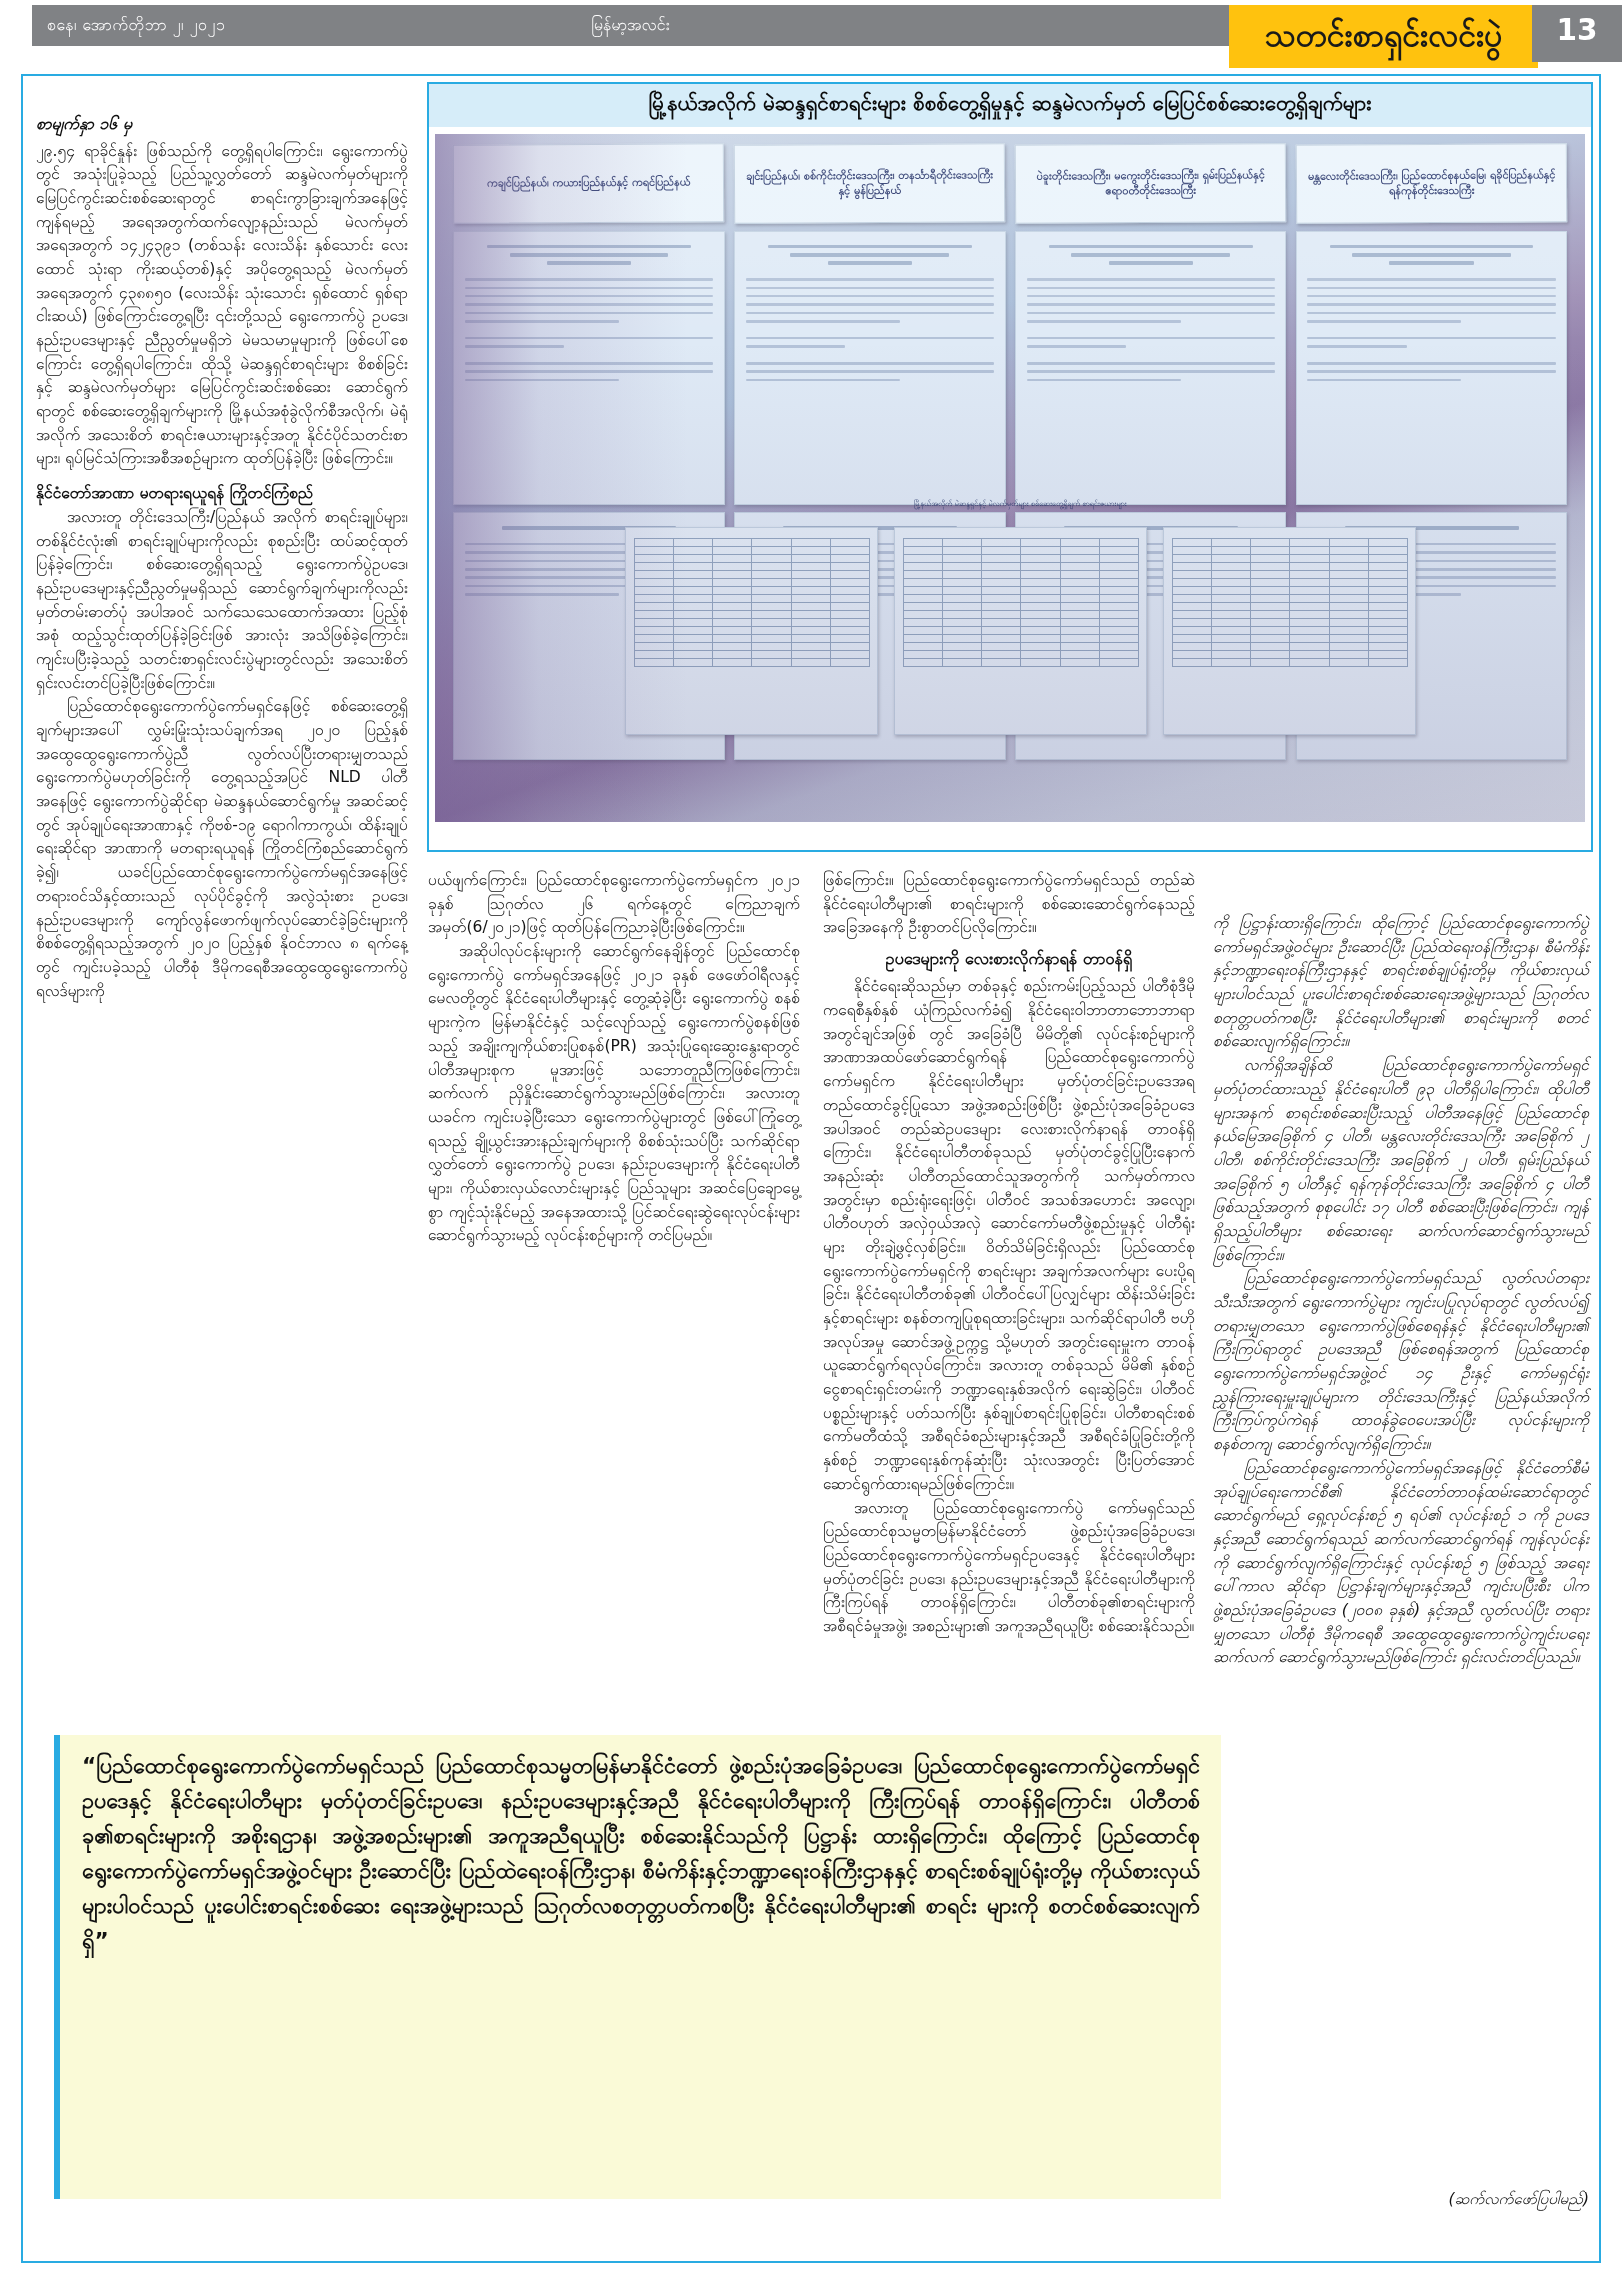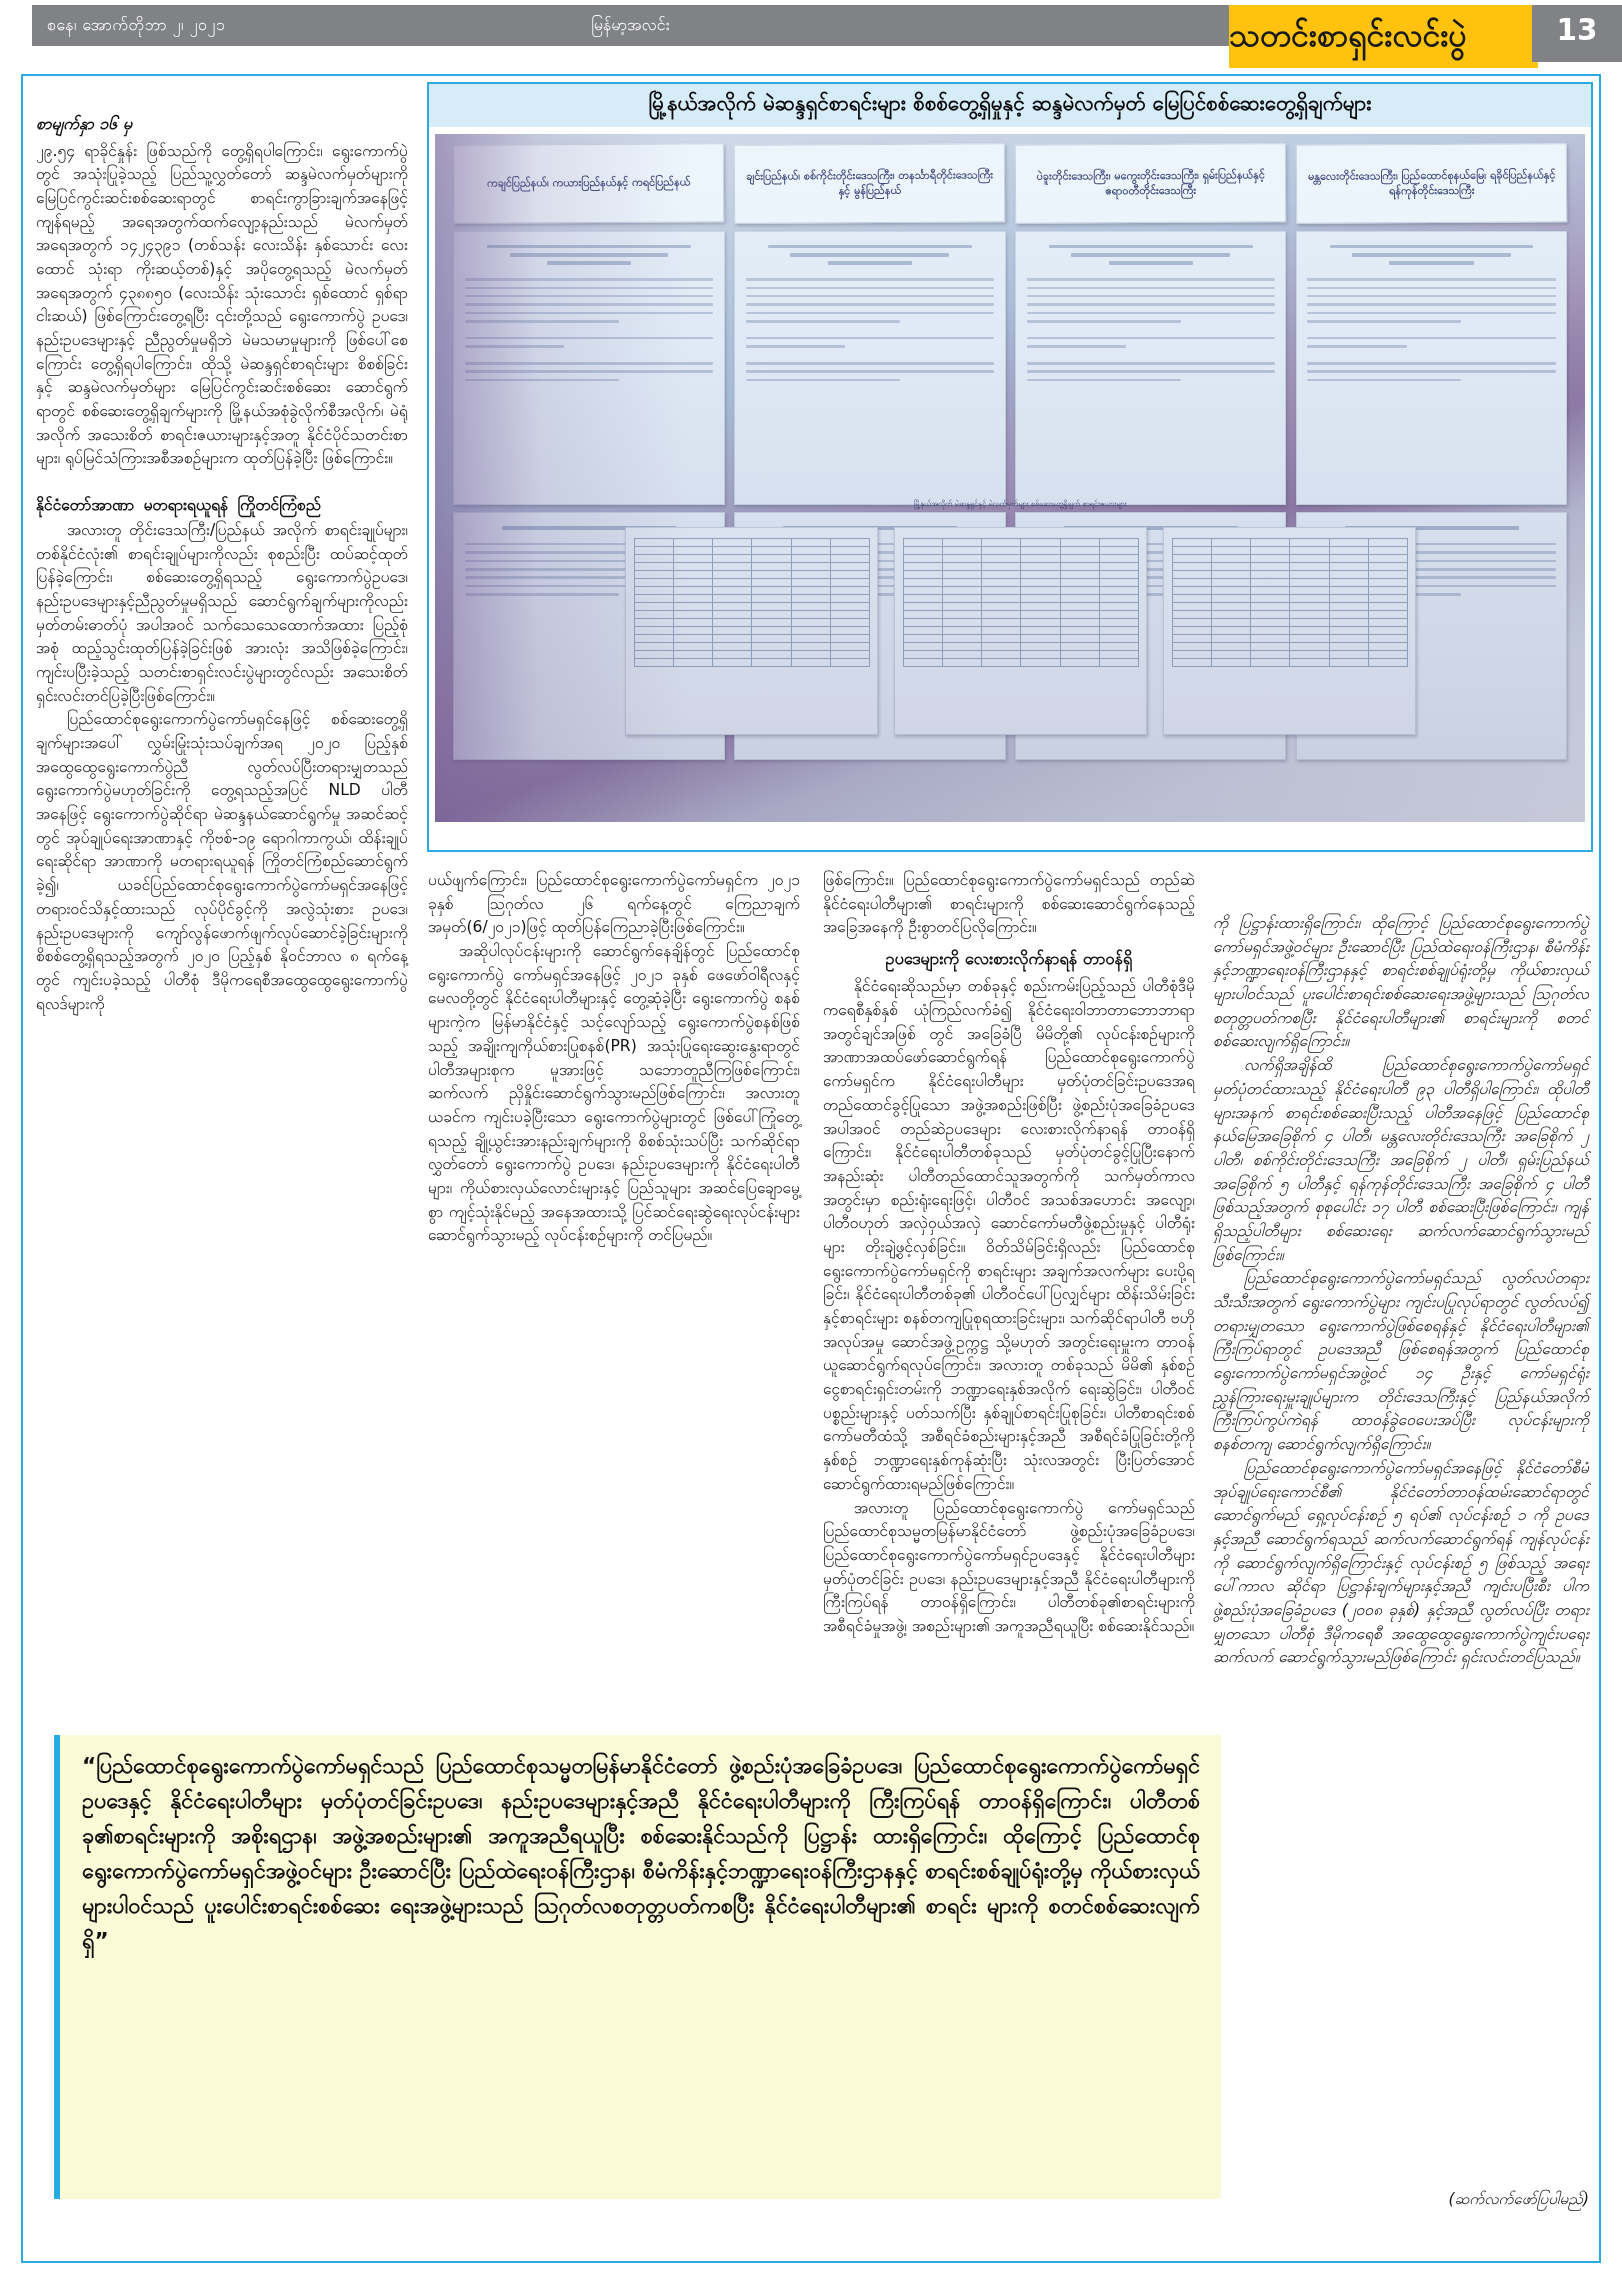--- a/index.html
+++ b/index.html
@@ -49,21 +49,21 @@
     font-size: 29.5px;
     font-weight: bold;
     line-height: 1;
     padding-bottom: 5.3px;
   }
   .section-banner {
     position: absolute;
     left: 1229px; top: 5.3px;
     width: 309px; height: 63px;
     background: #FFC20E;
-    display: flex; align-items: center; justify-content: flex-start;
+    display: flex; align-items: center; justify-content: center;
   }
   .section-banner-label {
     color: #1a1a1a;
     font-size: 32px;
     font-weight: bold;
     line-height: 1;
     white-space: nowrap;
     padding-bottom: 4.2px;
   }
 
@@ -823,21 +823,21 @@
           </table>
       </div>
     </div>
 
   </div>
 </div>
 
 <div class="col" id="col1">
   <span class="jump">စာမျက်နှာ ၁၆ မှ</span>
   <p class="noind">၂၉.၅၄ ရာခိုင်နှုန်း ဖြစ်သည်ကို တွေ့ရှိရပါကြောင်း၊ ရွေးကောက်ပွဲတွင် အသုံးပြုခဲ့သည့် ပြည်သူ့လွှတ်တော် ဆန္ဒမဲလက်မှတ်များကို မြေပြင်ကွင်းဆင်းစစ်ဆေးရာတွင် စာရင်းကွာခြားချက်အနေဖြင့် ကျန်ရမည့် အရေအတွက်ထက်လျော့နည်းသည် မဲလက်မှတ်အရေအတွက် ၁၄၂၄၃၉၁ (တစ်သန်း လေးသိန်း နှစ်သောင်း လေးထောင် သုံးရာ ကိုးဆယ့်တစ်)နှင့် အပိုတွေ့ရသည့် မဲလက်မှတ်အရေအတွက် ၄၃၈၈၅၀ (လေးသိန်း သုံးသောင်း ရှစ်ထောင် ရှစ်ရာငါးဆယ်) ဖြစ်ကြောင်းတွေ့ရပြီး ၎င်းတို့သည် ရွေးကောက်ပွဲ ဥပဒေ၊ နည်းဥပဒေများနှင့် ညီညွတ်မှုမရှိဘဲ မဲမသမာမှုများကို ဖြစ်ပေါ်စေကြောင်း တွေ့ရှိရပါကြောင်း၊ ထိုသို့ မဲဆန္ဒရှင်စာရင်းများ စိစစ်ခြင်းနှင့် ဆန္ဒမဲလက်မှတ်များ မြေပြင်ကွင်းဆင်းစစ်ဆေး ဆောင်ရွက်ရာတွင် စစ်ဆေးတွေ့ရှိချက်များကို မြို့နယ်အစုံခွဲလိုက်စီအလိုက်၊ မဲရုံအလိုက် အသေးစိတ် စာရင်းဇယားများနှင့်အတူ နိုင်ငံပိုင်သတင်းစာများ၊ ရုပ်မြင်သံကြားအစီအစဉ်များက ထုတ်ပြန်ခဲ့ပြီး ဖြစ်ကြောင်း။</p>
-  <p class="noind" style="margin-top:24px;font-weight:bold;font-family:Liberation Mono, monospace;">နိုင်ငံတော်အာဏာ မတရားရယူရန် ကြိုတင်ကြံစည်</p>
+  <p class="noind" style="margin-top:11px;font-weight:bold;">နိုင်ငံတော်အာဏာ မတရားရယူရန် ကြိုတင်ကြံစည်</p>
   <p>အလားတူ တိုင်းဒေသကြီး/ပြည်နယ် အလိုက် စာရင်းချုပ်များ၊ တစ်နိုင်ငံလုံး၏ စာရင်းချုပ်များကိုလည်း စုစည်းပြီး ထပ်ဆင့်ထုတ်ပြန်ခဲ့ကြောင်း၊ စစ်ဆေးတွေ့ရှိရသည့် ရွေးကောက်ပွဲဥပဒေ၊ နည်းဥပဒေများနှင့်ညီညွတ်မှုမရှိသည် ဆောင်ရွက်ချက်များကိုလည်း မှတ်တမ်းဓာတ်ပုံ အပါအဝင် သက်သေသေထောက်အထား ပြည့်စုံအစုံ ထည့်သွင်းထုတ်ပြန်ခဲ့ခြင်းဖြစ် အားလုံး အသိဖြစ်ခဲ့ကြောင်း၊ ကျင်းပပြီးခဲ့သည့် သတင်းစာရှင်းလင်းပွဲများတွင်လည်း အသေးစိတ် ရှင်းလင်းတင်ပြခဲ့ပြီးဖြစ်ကြောင်း။</p>
   <p>ပြည်ထောင်စုရွေးကောက်ပွဲကော်မရှင်နေဖြင့် စစ်ဆေးတွေ့ရှိချက်များအပေါ် လွှမ်းမြုံးသုံးသပ်ချက်အရ ၂၀၂၀ ပြည့်နှစ် အထွေထွေရွေးကောက်ပွဲညီ လွတ်လပ်ပြီးတရားမျှတသည် ရွေးကောက်ပွဲမဟုတ်ခြင်းကို တွေ့ရသည့်အပြင် NLD ပါတီအနေဖြင့် ရွေးကောက်ပွဲဆိုင်ရာ မဲဆန္ဒနယ်ဆောင်ရွက်မှု အဆင်ဆင့်တွင် အုပ်ချုပ်ရေးအာဏာနှင့် ကိုဗစ်-၁၉ ရောဂါကာကွယ်၊ ထိန်းချုပ်ရေးဆိုင်ရာ အာဏာကို မတရားရယူရန် ကြိုတင်ကြံစည်ဆောင်ရွက်ခဲ့၍၊ ယခင်ပြည်ထောင်စုရွေးကောက်ပွဲကော်မရှင်အနေဖြင့် တရားဝင်သိနှင့်ထားသည် လုပ်ပိုင်ခွင့်ကို အလွဲသုံးစား ဥပဒေ၊ နည်းဥပဒေများကို ကျော်လွန်ဖောက်ဖျက်လုပ်ဆောင်ခဲ့ခြင်းများကို စိစစ်တွေ့ရှိရသည့်အတွက် ၂၀၂၀ ပြည့်နှစ် နိုဝင်ဘာလ ၈ ရက်နေ့တွင် ကျင်းပခဲ့သည့် ပါတီစုံ ဒီမိုကရေစီအထွေထွေရွေးကောက်ပွဲ ရလဒ်များကို</p>
 </div>
 
 <div class="col" id="col2">
   <p class="noind">ပယ်ဖျက်ကြောင်း၊ ပြည်ထောင်စုရွေးကောက်ပွဲကော်မရှင်က ၂၀၂၁ ခုနှစ် ဩဂုတ်လ ၂၆ ရက်နေ့တွင် ကြေညာချက်အမှတ်(6/၂၀၂၁)ဖြင့် ထုတ်ပြန်ကြေညာခဲ့ပြီးဖြစ်ကြောင်း။</p>
   <p>အဆိုပါလုပ်ငန်းများကို ဆောင်ရွက်နေချိန်တွင် ပြည်ထောင်စုရွေးကောက်ပွဲ ကော်မရှင်အနေဖြင့် ၂၀၂၁ ခုနှစ် ဖေဖော်ဝါရီလနှင့် မေလတို့တွင် နိုင်ငံရေးပါတီများနှင့် တွေ့ဆုံခဲ့ပြီး ရွေးကောက်ပွဲ စနစ်များကဲ့က မြန်မာနိုင်ငံနှင့် သင့်လျော်သည့် ရွေးကောက်ပွဲစနစ်ဖြစ်သည့် အချိုးကျကိုယ်စားပြုစနစ်(PR) အသုံးပြုရေးဆွေးနွေးရာတွင် ပါတီအများစုက မူအားဖြင့် သဘောတူညီကြဖြစ်ကြောင်း၊ ဆက်လက် ညှိနှိုင်းဆောင်ရွက်သွားမည်ဖြစ်ကြောင်း၊ အလားတူ ယခင်က ကျင်းပခဲ့ပြီးသော ရွေးကောက်ပွဲများတွင် ဖြစ်ပေါ်ကြုံတွေ့ရသည့် ချို့ယွင်းအားနည်းချက်များကို စိစစ်သုံးသပ်ပြီး သက်ဆိုင်ရာလွှတ်တော် ရွေးကောက်ပွဲ ဥပဒေ၊ နည်းဥပဒေများကို နိုင်ငံရေးပါတီများ၊ ကိုယ်စားလှယ်လောင်းများနှင့် ပြည်သူများ အဆင်ပြေချောမွေ့စွာ ကျင့်သုံးနိုင်မည့် အနေအထားသို့ ပြင်ဆင်ရေးဆွဲရေးလုပ်ငန်းများ ဆောင်ရွက်သွားမည့် လုပ်ငန်းစဉ်များကို တင်ပြမည်။</p>
 </div>
 
 <div class="col" id="col3">

